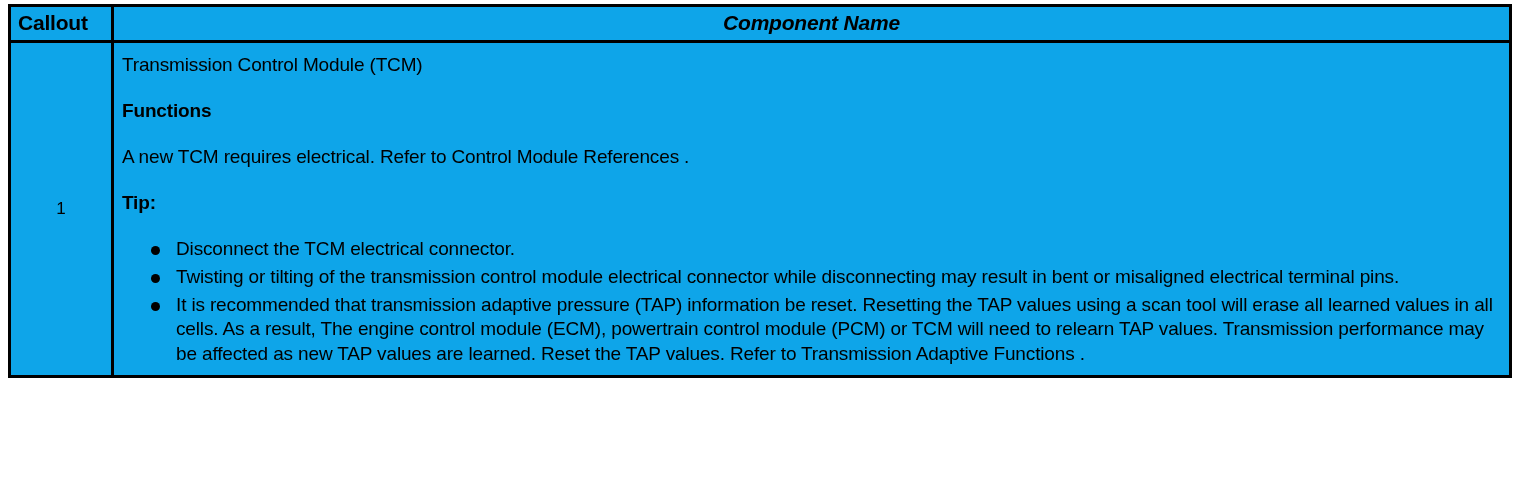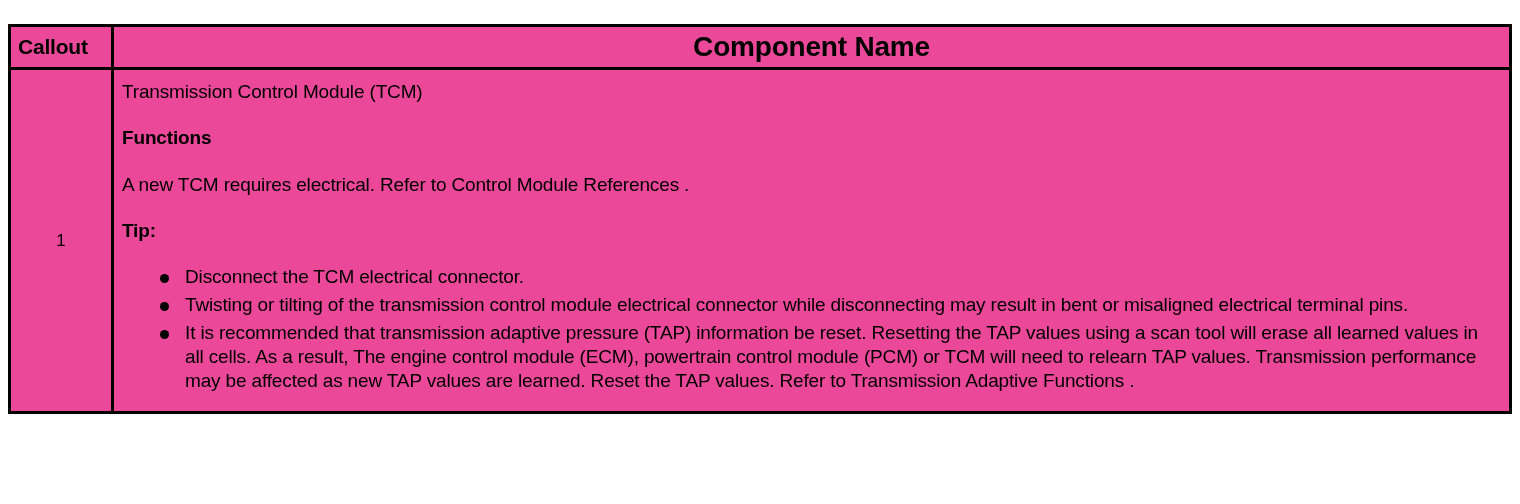--- a/index.html
+++ b/index.html
@@ -18,25 +18,25 @@
   .sheet {
     position: relative;
     width: 1520px;
     height: 504px;
     background: #ffffff;
   }
 
   table.component-table {
     position: absolute;
     left: 8px;
-    top: 24px;
+    top: 4px;
     width: 1504px;
     border-collapse: collapse;
     table-layout: fixed;
-    background: #ec4899;
+    background: #0ea5e9;
   }
 
   table.component-table,
   table.component-table th,
   table.component-table td {
     border: 3px solid #000000;
   }
 
   th.col-callout-head,
   td.col-callout-cell {
@@ -46,26 +46,27 @@
   th.col-callout-head {
     font-size: 21px;
     font-weight: bold;
     text-align: left;
     padding: 4px 0 5px 7px;
     line-height: 1.12;
     letter-spacing: -0.2px;
   }
 
   th.col-component-head {
-    font-size: 28px;
+    font-size: 21px;
     font-weight: bold;
     text-align: center;
     padding: 4px 0 5px 0;
     line-height: 1.12;
     letter-spacing: -0.2px;
+    font-style: italic;
   }
 
   td.col-callout-cell {
     vertical-align: middle;
     text-align: center;
     font-size: 17px;
     font-weight: normal;
     padding: 0;
   }
 
@@ -80,21 +81,21 @@
   .para {
     margin: 0 0 22px 0;
     font-weight: normal;
   }
   .para.bold {
     font-weight: bold;
   }
 
   ul.tip-list {
     list-style: none;
-    margin: 10px;
+    margin: 1px;
     padding: 0;
   }
 
   ul.tip-list > li {
     position: relative;
     padding-left: 53px;
     margin: 0 0 4px 0;
     font-weight: normal;
   }
   ul.tip-list > li:last-child {

